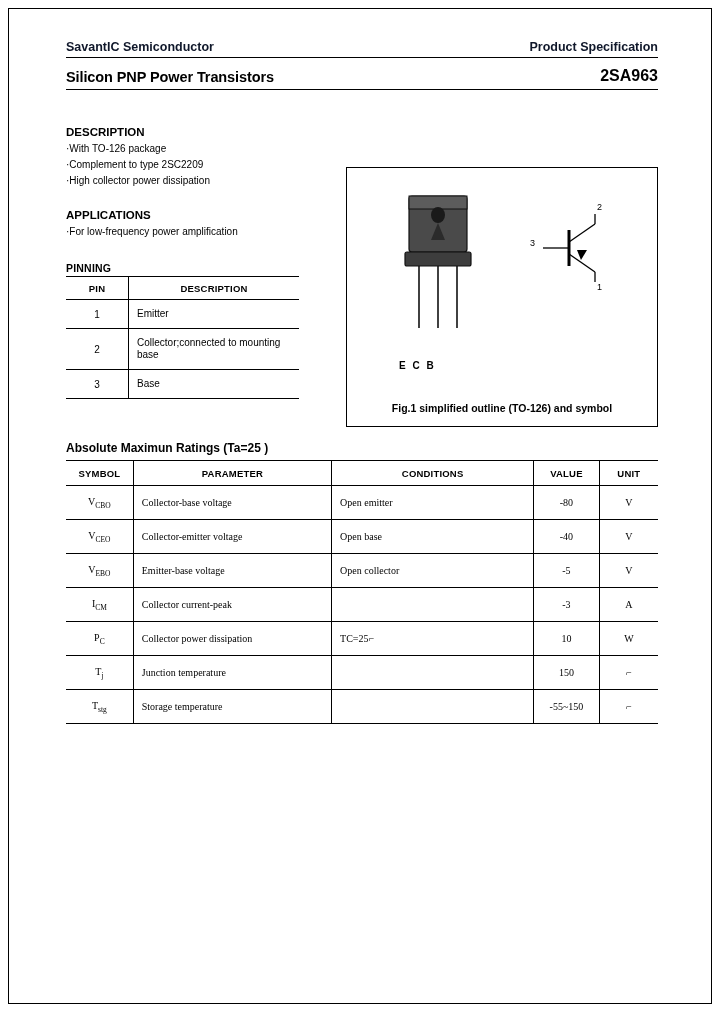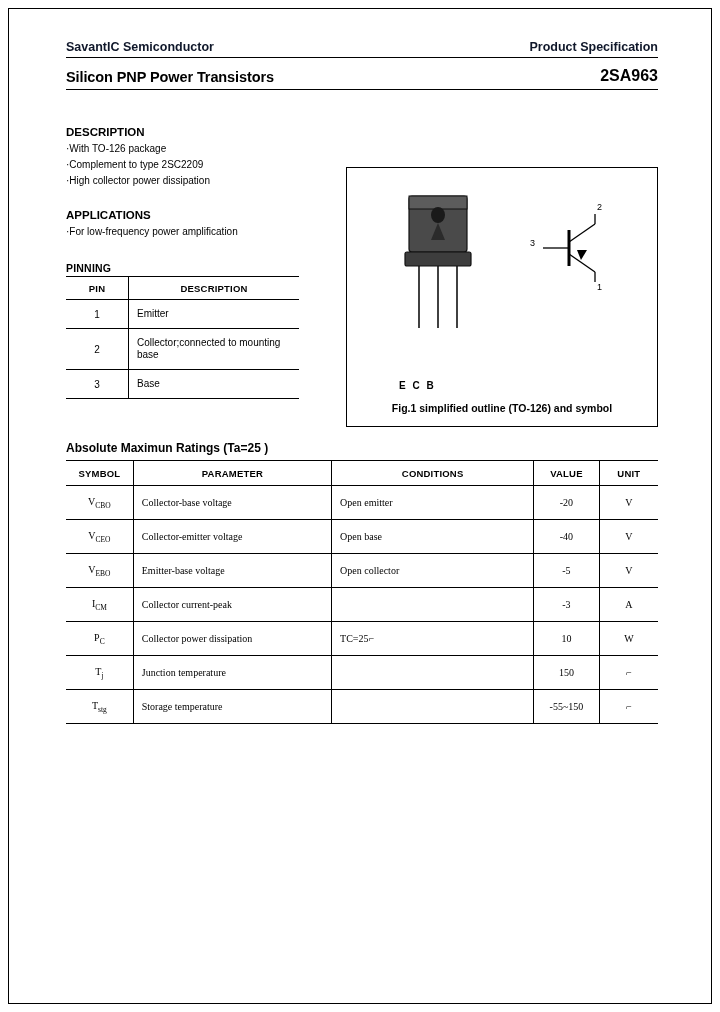--- a/index.html
+++ b/index.html
@@ -146,21 +146,21 @@
     bottom: 12px;
     left: 0;
     width: 100%;
     text-align: center;
     font-size: 10.5px;
     font-weight: bold;
   }
   .pkg-label {
     position: absolute;
     left: 52px;
-    top: 212px;
+    top: 192px;
     font-size: 10px;
     font-weight: bold;
     letter-spacing: 2px;
   }
 
   
   .ratings-title {
     font-size: 12px;
     font-weight: bold;
     margin-top: 42px;
@@ -295,21 +295,21 @@
         <th class="col-par" style="padding-left:0 !important;">PARAMETER</th>
         <th class="col-con" style="padding-left:0 !important;">CONDITIONS</th>
         <th class="col-val">VALUE</th>
         <th class="col-uni">UNIT</th>
       </tr>
 
       <tr>
         <td class="col-sym"><span>V</span><sub>CBO</sub></td>
         <td class="col-par">Collector-base voltage</td>
         <td class="col-con">Open emitter</td>
-        <td class="col-val">-20</td>
+        <td class="col-val">-80</td>
         <td class="col-uni">V</td>
       </tr>
 
       <tr>
         <td class="col-sym"><span>V</span><sub>CEO</sub></td>
         <td class="col-par">Collector-emitter voltage</td>
         <td class="col-con">Open base</td>
         <td class="col-val">-40</td>
         <td class="col-uni">V</td>
       </tr>

